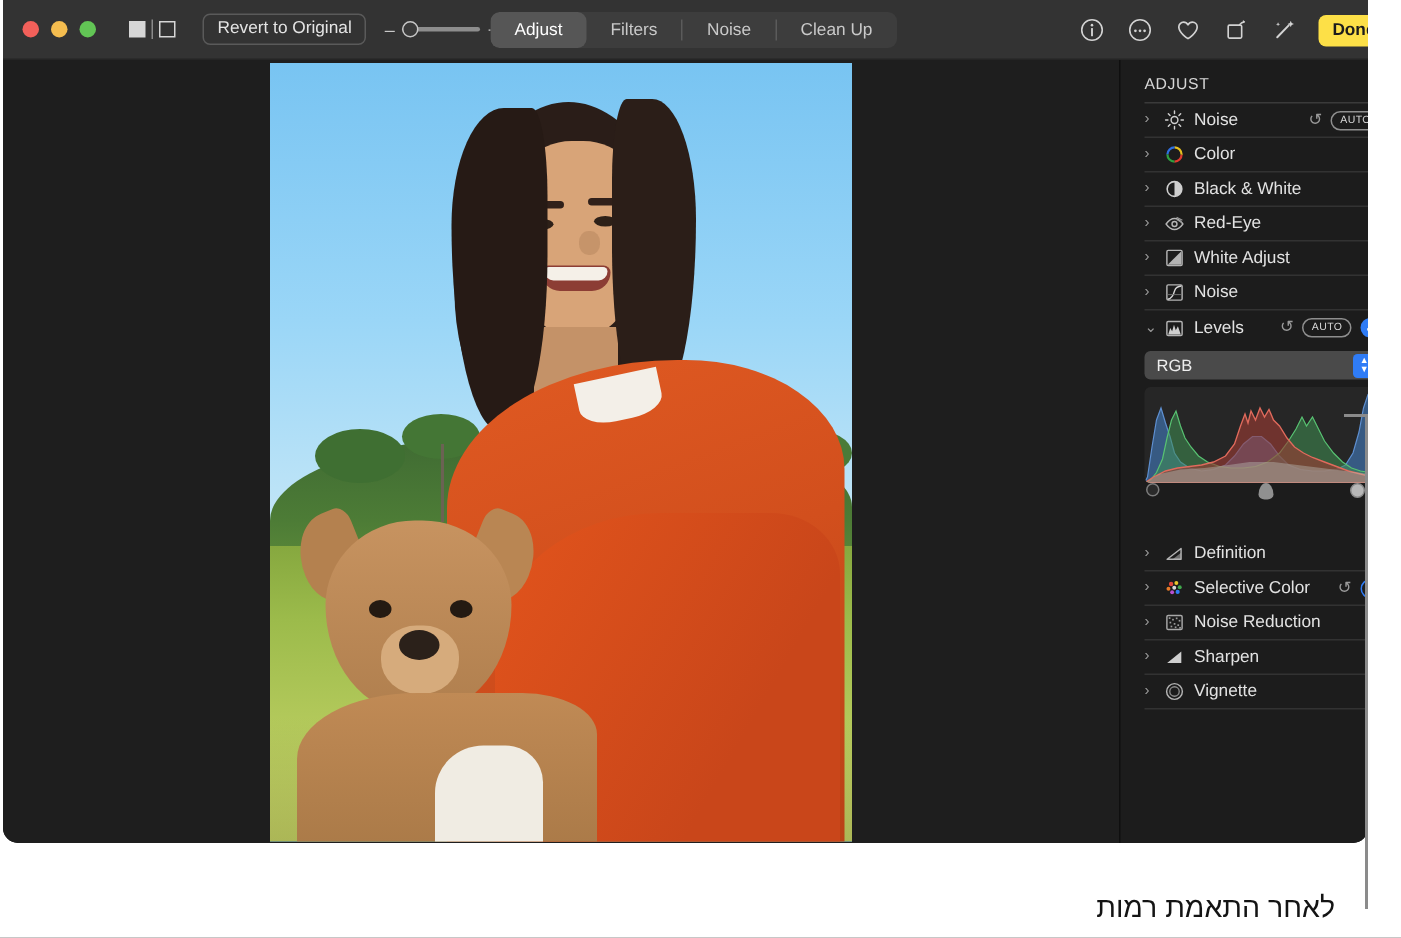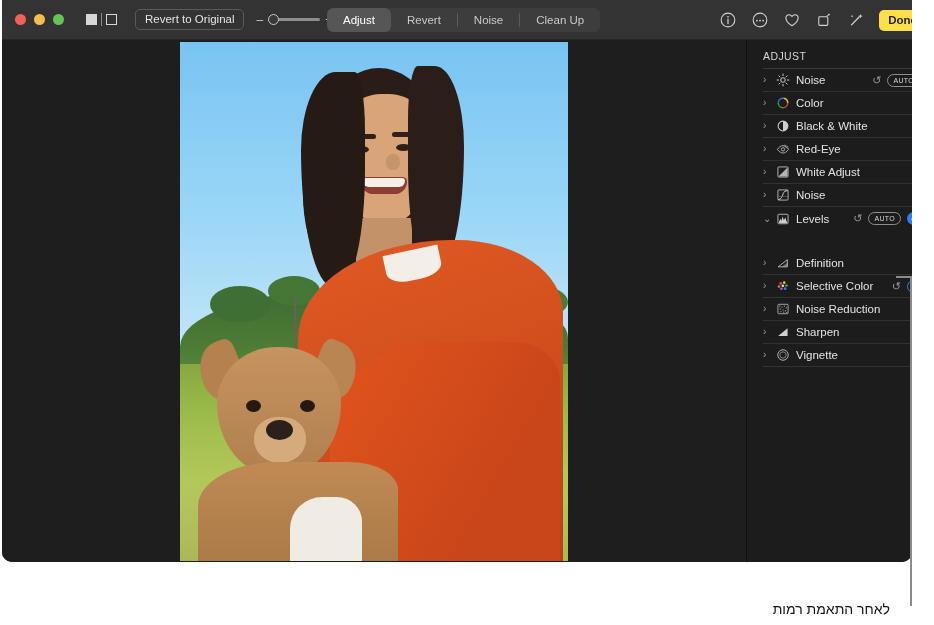--- a/index.html
+++ b/index.html
@@ -315,21 +315,21 @@
 
   
   #callout {
     position: absolute; right: 22px; top: 276px;
     width: 16px; height: 330px;
     border-right: 2px solid #8b8b8b;
     border-top: 2px solid #8b8b8b;
   }
   #caption {
     position: absolute; right: 44px; bottom: 8px;
-    font-size: 14px; color: #141414;
+    font-size: 19px; color: #141414;
     direction: rtl; white-space: nowrap; margin-top: 25px;
   }
 </style>
 </head>
 <body>
 
 <div id="app-window">
 
   <div id="toolbar">
 
@@ -350,21 +350,21 @@
     <div class="zoom-group">
       <span class="zoom-sign">–</span>
       <div class="zoom-track">
         <div class="zoom-knob"></div>
       </div>
       <span class="zoom-sign">+</span>
     </div>
 
     <div id="tabs">
       <div class="tab active">Adjust</div>
-      <div class="tab">Revert</div>
+      <div class="tab">Filters</div>
       <div class="tab-div"></div>
       <div class="tab">Noise</div>
       <div class="tab-div"></div>
       <div class="tab">Clean Up</div>
     </div>
 
     <div id="toolbar-right">
       <svg class="tb-icon" viewBox="0 0 20 20">
         <circle cx="10" cy="10" r="7.6" fill="none" stroke="#d2d2d2" stroke-width="1.2"></circle>
         <circle cx="10" cy="6.4" r="0.95" fill="#d2d2d2"></circle>
@@ -529,20 +529,52 @@
         </svg>
       </span>
       <span class="row-label">Levels</span>
       <span class="row-right">
         <span class="reset-arc">↺</span>
         <span class="auto-pill">AUTO</span>
         <span class="blue-check">✓</span>
       </span>
     </div>
 
+    <div id="levels-panel">
+      <div id="rgb-select">
+        <span id="rgb-label">RGB</span>
+        <span id="rgb-stepper">
+          <span>▲</span>
+            <span>▼</span>
+        </span>
+      </div>
+
+      <div id="histogram-wrap">
+        <svg width="158" height="64" viewBox="0 0 158 64" preserveAspectRatio="none">
+
+          <path d="M0,64 L2,60 L5,40 L8,22 L11,14 L14,24 L17,33 L20,44 L24,50 L30,54 L38,56 L46,55 L54,52 L60,46 L66,38 L72,33 L78,33 L84,38 L90,46 L96,52 L104,55 L112,56 L120,56 L128,55 L134,52 L139,44 L143,30 L146,14 L149,5 L152,2 L158,1 L158,64 Z" fill="#3f6fa8" fill-opacity="0.72" stroke="#5e8fd0" stroke-width="0.8"></path>
+
+          <path d="M0,64 L4,62 L8,57 L12,48 L15,34 L18,22 L21,16 L24,26 L27,34 L31,40 L36,46 L42,50 L50,53 L58,54 L66,54 L74,53 L82,50 L90,44 L96,36 L101,28 L105,20 L108,26 L112,20 L116,28 L120,36 L126,44 L132,50 L138,54 L144,56 L150,57 L158,58 L158,64 Z" fill="#3f8f52" fill-opacity="0.55" stroke="#58c272" stroke-width="0.8"></path>
+
+          <path d="M0,64 L6,60 L14,56 L22,54 L30,53 L38,52 L46,50 L54,46 L60,38 L64,26 L67,18 L69,24 L71,16 L74,22 L77,14 L80,20 L83,15 L86,22 L90,26 L95,34 L100,40 L106,44 L112,47 L120,50 L128,53 L136,56 L144,58 L152,60 L158,61 L158,64 Z" fill="#9c3b33" fill-opacity="0.62" stroke="#e06a5c" stroke-width="0.9"></path>
+
+          <path d="M0,64 L10,58 L24,55 L40,54 L56,52 L70,50 L86,50 L102,52 L118,54 L134,56 L150,58 L158,59 L158,64 Z" fill="#b9bcb6" fill-opacity="0.42"></path>
+        </svg>
+      </div>
+
+      <div id="levels-track">
+        <div class="lv-handle lv-black" style="left:1px;"></div>
+        <div class="lv-handle lv-gray" style="left:76px;">
+            <i></i>
+          </div>
+        <div class="lv-handle lv-white" style="left:142px;">
+            <i></i>
+          </div>
+      </div>
+    </div>
 
     <div style="height:22px;"></div>
 
     <div class="adj-row">
       <span class="chev">›</span>
       <span class="row-icon">
         <svg viewBox="0 0 16 16" width="14" height="14">
           <path d="M2.4 12.4 L13 12.4 L13 4.2 Z" fill="none" stroke="#b4b4b4" stroke-width="1.1" stroke-linejoin="round"></path>
           <path d="M6.6 12.4 L13 12.4 L13 7.4 Z" fill="#b4b4b4" fill-opacity=".55"></path>
         </svg>

